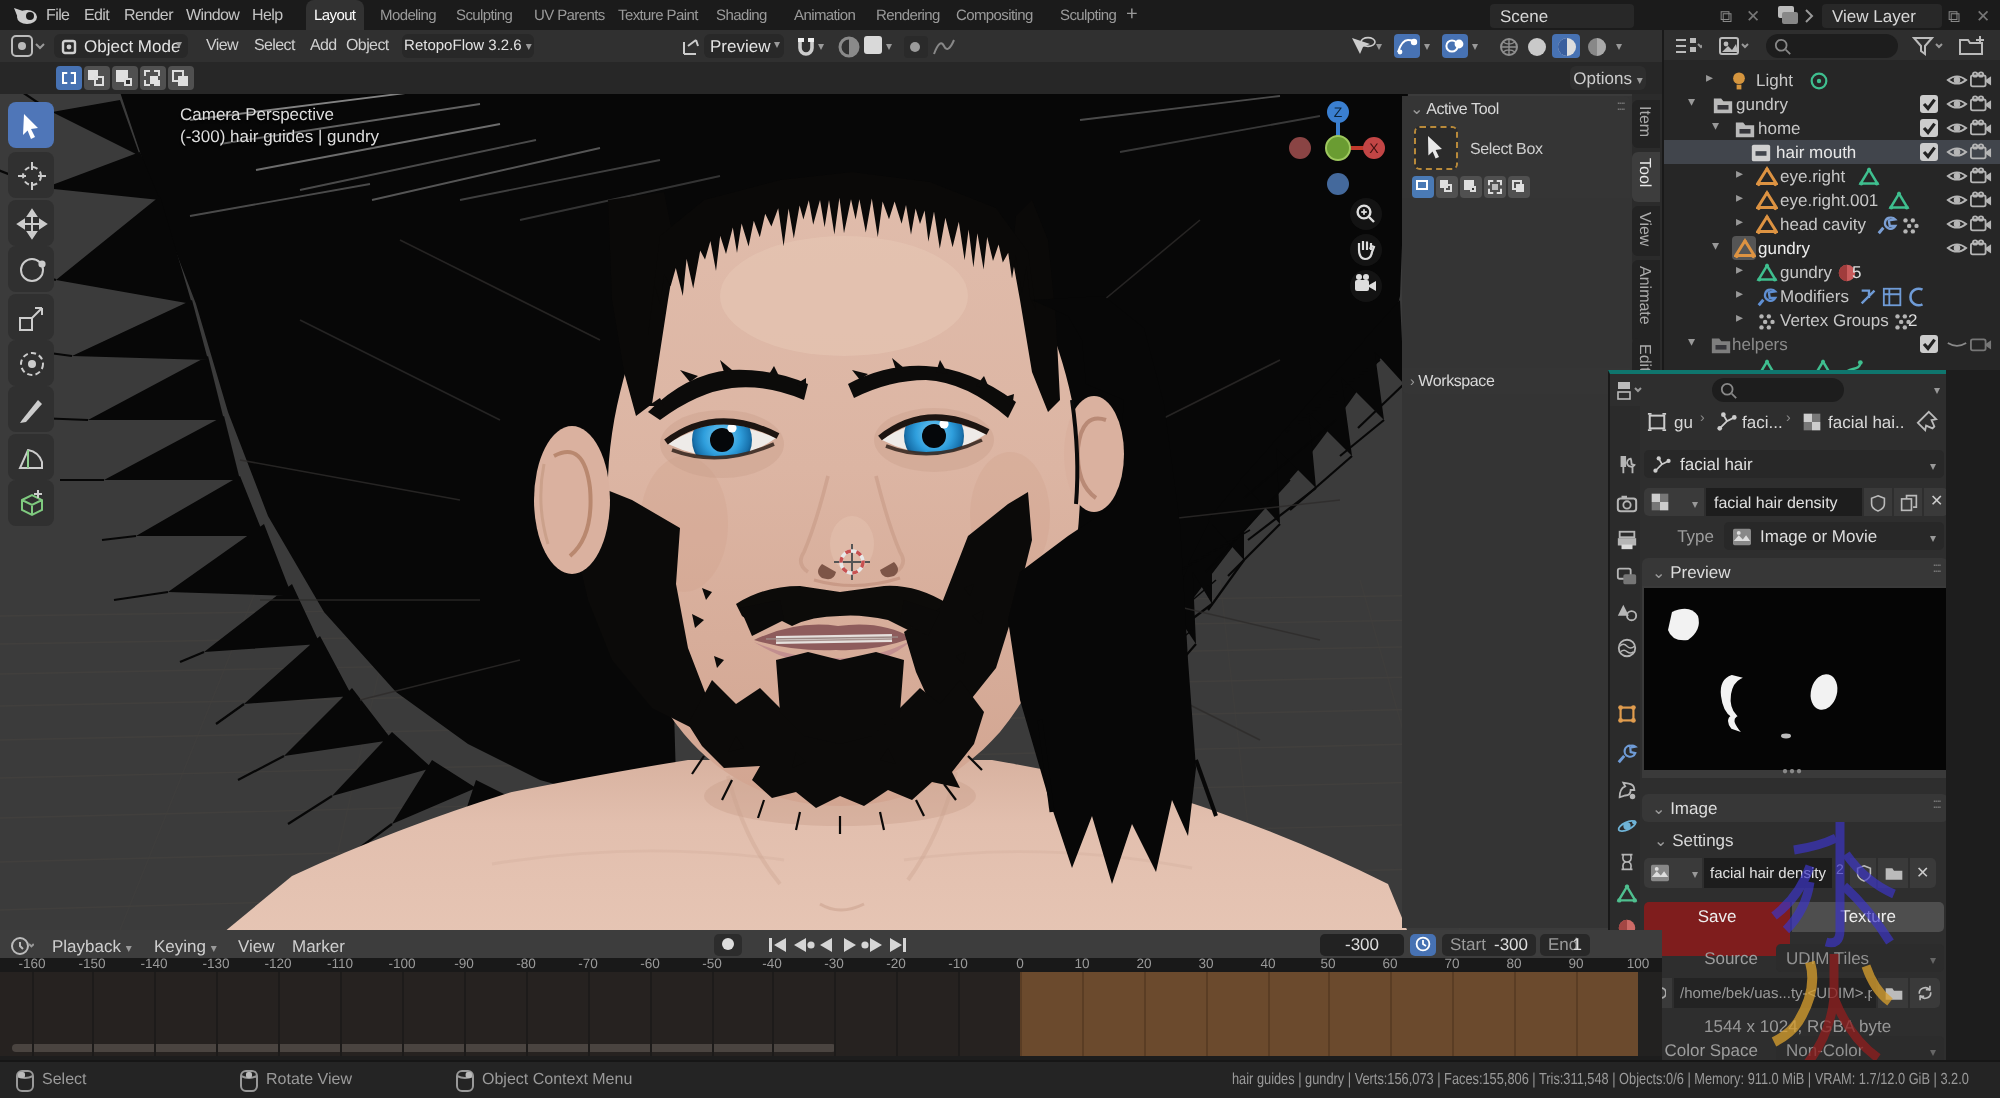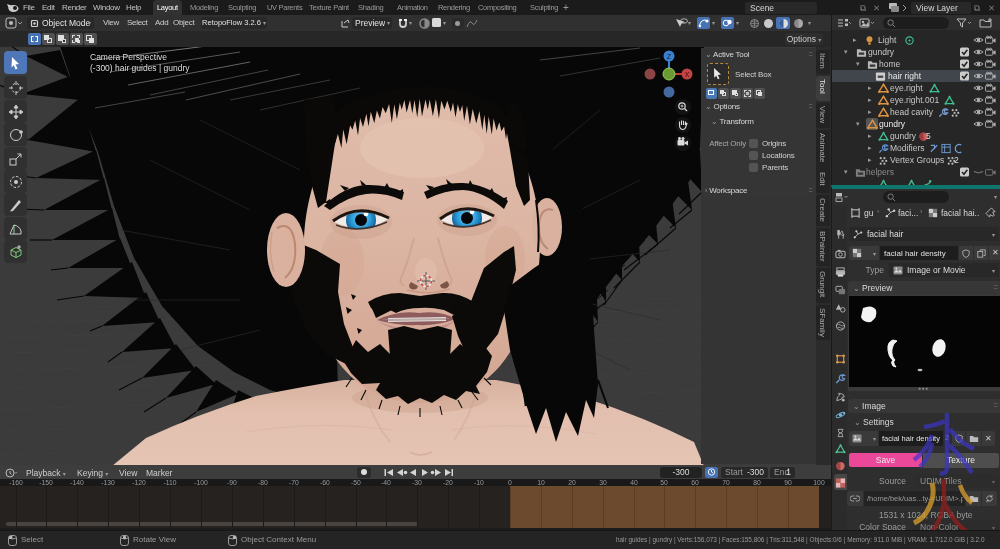--- a/index.html
+++ b/index.html
@@ -22,21 +22,21 @@
 
 #outliner{left:831px;top:15px;width:169px;height:170px;background:#262626;border-left:1px solid #191919}
 #outlhead{position:absolute;left:0;top:0;width:169px;height:15px;background:#2e2e2e}
 .orow{position:absolute;left:0;width:169px;height:12px;color:#c7c7c7;font-size:8.5px;line-height:12px}
 .oarr{position:absolute;top:0;color:#999;font-size:7px}
 .ic{display:block}
 .ic,.ri{position:absolute}
 .orow svg.ic{width:11px;height:11px}
 .orow svg.ri{width:11px;height:10px}
 
-#props{left:831px;top:185px;width:169px;height:345px;background:#2e2e2e;border-left:1px solid #191919;border-top:4px solid #0f766e;overflow:hidden}
+#props{left:804px;top:185px;width:169px;height:345px;background:#2e2e2e;border-left:1px solid #191919;border-top:2px solid #0f766e;overflow:hidden}
 #ptabs{position:absolute;left:0;top:16px;width:15px;height:329px;background:#2b2b2b}
 .prow{position:absolute;font-size:8.5px;color:#d8d8d8}
 .plabel{color:#9d9d9d;text-align:right;position:absolute;font-size:8.5px}
 .pfield{position:absolute;background:#282828;border-radius:2.5px;color:#dedede;font-size:8.5px}
 .phead{position:absolute;left:16px;width:153px;background:#373737;color:#dcdcdc;font-size:8.5px}
 .pt{position:absolute;left:2.5px;width:11px;height:12px}
 .sbtn{position:absolute;height:14px;background:#3a3a3a}
 
 #timeline{left:0;top:465px;width:831px;height:65px;background:#1b1b1b}
 #tlhead{position:absolute;left:0;top:0;width:831px;height:14px;background:#3d3d3d;color:#d0d0d0;font-size:8.5px}
@@ -391,32 +391,20 @@
           </div>
     <div class="mico" style="left:41px">
             <div style="position:absolute;left:1.5px;top:1.5px;width:7px;height:7px;border:1px dashed #ddd"></div>
             <div style="position:absolute;left:3.5px;top:3.5px;width:3px;height:3px;background:#bbb"></div>
           </div>
     <div class="mico" style="left:53px">
             <div style="position:absolute;left:1.5px;top:1.5px;width:5px;height:5px;border:1px dashed #ddd"></div>
             <div style="position:absolute;left:4px;top:4px;width:4px;height:4px;background:#e0e0e0"></div>
           </div>
   </div>
-  <div style="position:absolute;left:0;top:52px;width:114px;height:83px;background:#353535">
-    <span class="ph"><span class="arr">⌄</span> Options</span>
-          <span class="dots">::::</span>
-    <span class="ph" style="top:17px;left:10px"><span class="arr">⌄</span> Transform</span>
-    <span style="position:absolute;left:0;top:39px;width:45px;text-align:right;color:#a9a9a9">Affect Only</span>
-    <div class="chk" style="top:39px"></div>
-          <span class="clabel" style="top:39px">Origins</span>
-    <div class="chk" style="top:51px"></div>
-          <span class="clabel" style="top:51px">Locations</span>
-    <div class="chk" style="top:63px"></div>
-          <span class="clabel" style="top:63px">Parents</span>
-  </div>
   <div style="position:absolute;left:0;top:136px;width:114px;height:13px;background:#353535;border-radius:0 0 3px 3px">
     <span class="ph"><span class="arr" style="font-size:7px">›</span> Workspace</span>
           <span class="dots">::::</span>
   </div>
 </div>
 
 <div id="vtabs">
   <div class="vtab" style="top:3px;height:24px">
           <span>Item</span>
         </div>
@@ -710,21 +698,21 @@
         </span>
       </div>
   <div class="orow" style="top:54.5px">
         <div style="position:absolute;left:0;top:0;width:169px;height:12px;background:#41454c"></div>
         <span style="position:absolute;left:43px;top:1px;width:11px;height:11px">
           <svg class="ic" viewBox="0 0 12 11">
             <rect x="1" y="1" width="10" height="9" rx="1" fill="#cfcfcf"></rect>
             <rect x="3" y="4.5" width="6" height="2.5" fill="#41454c"></rect>
           </svg>
         </span>
-        <span style="position:absolute;left:56px;color:#e8e8e8">hair right</span>
+        <span style="position:absolute;left:56px;color:#e8e8e8">hair mouth</span>
         <span style="position:absolute;left:127px;top:1.5px;width:11px;height:10px">
           <svg class="ri" viewBox="0 0 10 10">
             <rect x="0.5" y="0.5" width="9" height="9" rx="1.5" fill="#ccc"></rect>
             <path d="M2.5 5 l2 2.2 L7.8 2.8" stroke="#222" stroke-width="1.6" fill="none"></path>
           </svg>
         </span>
         <span style="position:absolute;left:141px;top:1.5px;width:11px;height:10px">
           <svg class="ri" viewBox="0 0 12 9">
             <path d="M1 4.5 Q6 0.5 11 4.5 Q6 8.5 1 4.5 Z" fill="none" stroke="#b5b5b5"></path>
             <circle cx="6" cy="4.5" r="1.8" fill="#b5b5b5"></circle>
@@ -1202,21 +1190,21 @@
     </div>
   <div class="sbtn" style="left:134px;top:242px;width:15px;height:15px">
       <svg style="position:absolute;left:2.5px;top:3.5px" width="10" height="8" viewBox="0 0 12 9">
         <path d="M1 8 V1 h4 l1 1.5 h5 V8 Z" fill="#bbb"></path>
       </svg>
     </div>
   <div class="sbtn" style="left:150px;top:242px;width:13px;height:15px;border-radius:0 2.5px 2.5px 0">
       <span style="position:absolute;left:3px;top:2.5px;color:#ccc;font-size:8px">✕</span>
     </div>
 
-  <div style="position:absolute;left:17px;top:264px;width:73px;height:14px;background:#ec4899;border-radius:2.5px 0 0 2.5px;text-align:center;line-height:15px;color:#eee;font-size:8.5px">Save</div>
+  <div style="position:absolute;left:17px;top:264px;width:73px;height:27px;background:#7f1d1d;border-radius:2.5px 0 0 2.5px;text-align:center;line-height:15px;color:#eee;font-size:8.5px">Save</div>
   <div style="position:absolute;left:91px;top:264px;width:76px;height:15px;background:#4e4e4e;border-radius:0 2.5px 2.5px 0;text-align:center;line-height:15px;color:#eee;font-size:8.5px">Texture</div>
 
   <span class="plabel" style="left:0;top:287px;width:74px">Source</span>
   <div class="pfield" style="left:83px;top:285px;width:84px;height:14px;background:#2c2c2c;color:#919191">
       <span style="position:absolute;left:5px;top:2px">UDIM Tiles</span>
       <span style="position:absolute;right:4px;top:4px;color:#666;font-size:6px">▾</span>
     </div>
 
   <div class="sbtn" style="left:15px;top:302px;width:16px;height:15px;border-radius:2.5px 0 0 2.5px">
       <svg style="position:absolute;left:3px;top:4px" width="10" height="7" viewBox="0 0 12 8">
@@ -1230,21 +1218,21 @@
       <svg style="position:absolute;left:2.5px;top:3.5px" width="10" height="8" viewBox="0 0 12 9">
         <path d="M1 8 V1 h4 l1 1.5 h5 V8 Z" fill="#bbb"></path>
       </svg>
     </div>
   <div class="sbtn" style="left:150px;top:302px;width:15px;height:15px;border-radius:0 2.5px 2.5px 0">
       <svg style="position:absolute;left:2.5px;top:3px" width="9" height="9" viewBox="0 0 11 11">
         <path d="M2 6 a3.5 3.5 0 0 1 6.5 -2 M9 5 a3.5 3.5 0 0 1 -6.5 2" fill="none" stroke="#bbb"></path>
         <path d="M8.5 1 v2.5 h-2.5 M2.5 10 v-2.5 h2.5" fill="none" stroke="#bbb"></path>
       </svg>
     </div>
-  <span class="prow" style="left:47px;top:321px;color:#999">1531 x 1024,  RGBA byte</span>
+  <span class="prow" style="left:47px;top:321px;color:#999">1544 x 1024,  RGBA byte</span>
 
   <span class="plabel" style="left:0;top:333px;width:74px">Color Space</span>
   <div class="pfield" style="left:83px;top:331px;width:84px;height:14px;background:#2c2c2c;color:#919191">
       <span style="position:absolute;left:5px;top:2px">Non-Color</span>
       <span style="position:absolute;right:4px;top:4px;color:#666;font-size:6px">▾</span>
     </div>
 
   <svg style="position:absolute;left:70px;top:216px" width="85" height="140" viewBox="0 0 85 140" opacity="0.85">
     <g stroke="#3c35c8" stroke-width="4.5" fill="none" opacity="0.8">
       <path d="M45 8 L45 62 Q45 70 38 68"></path>

